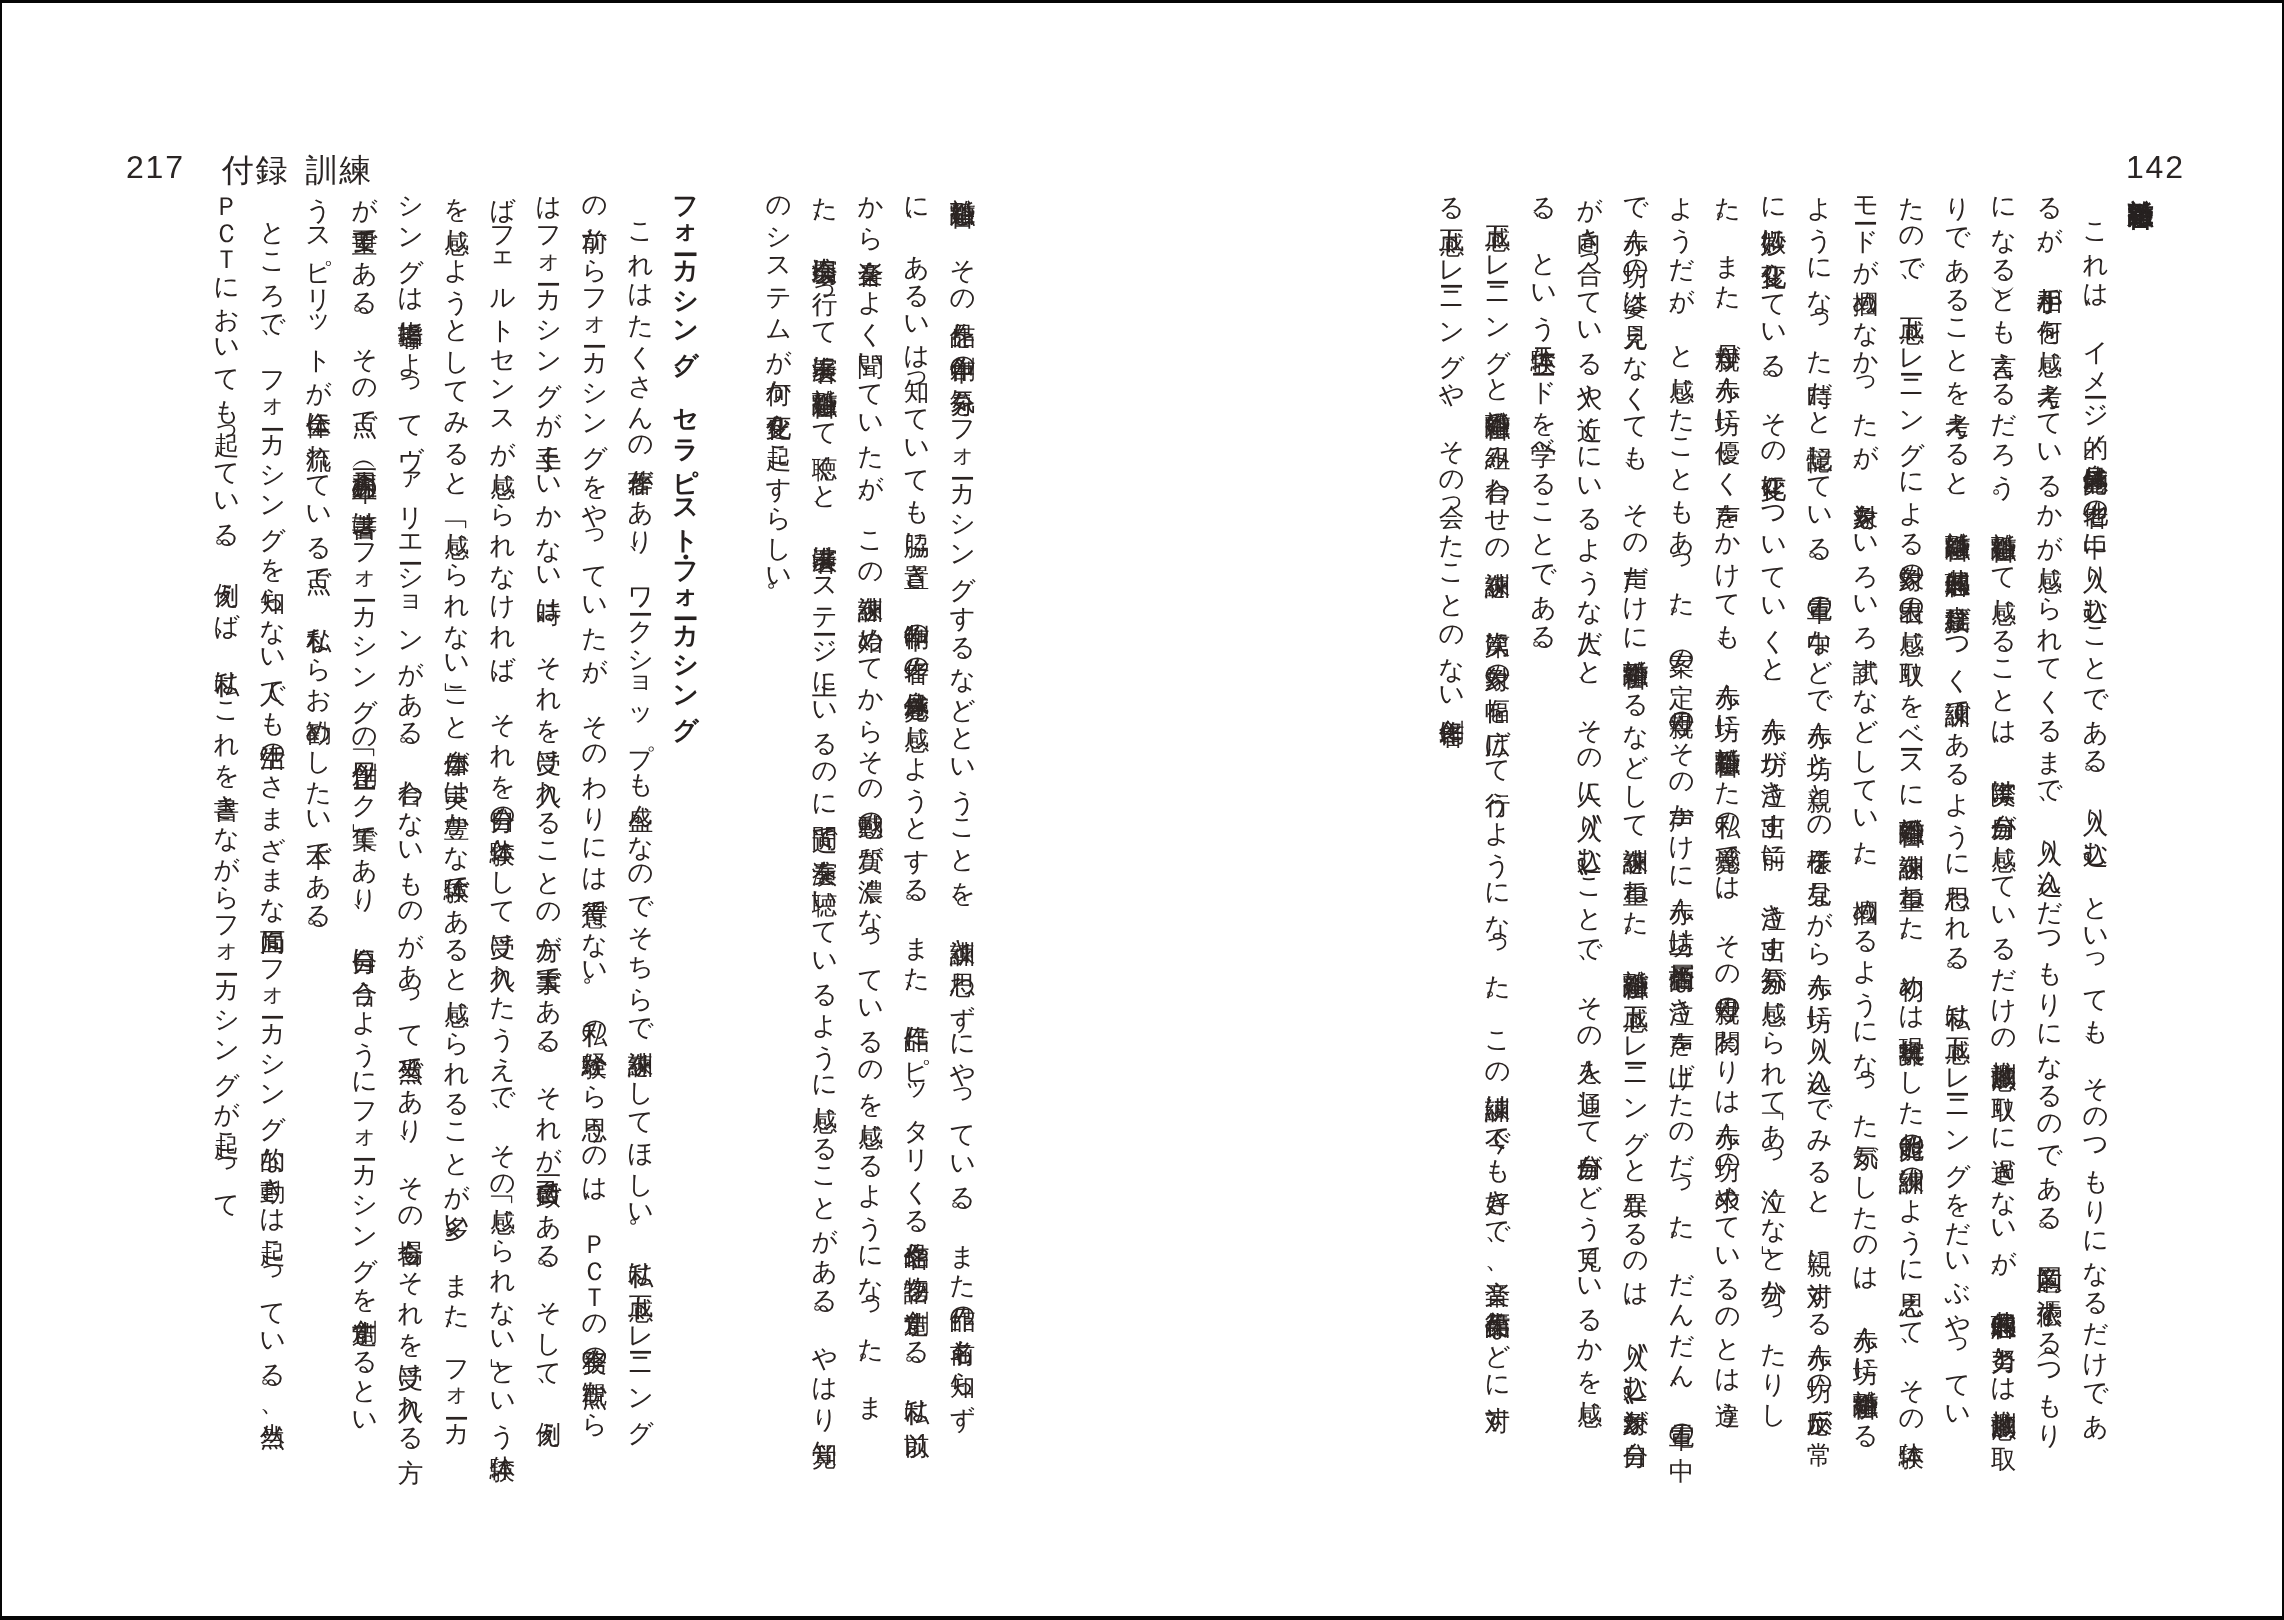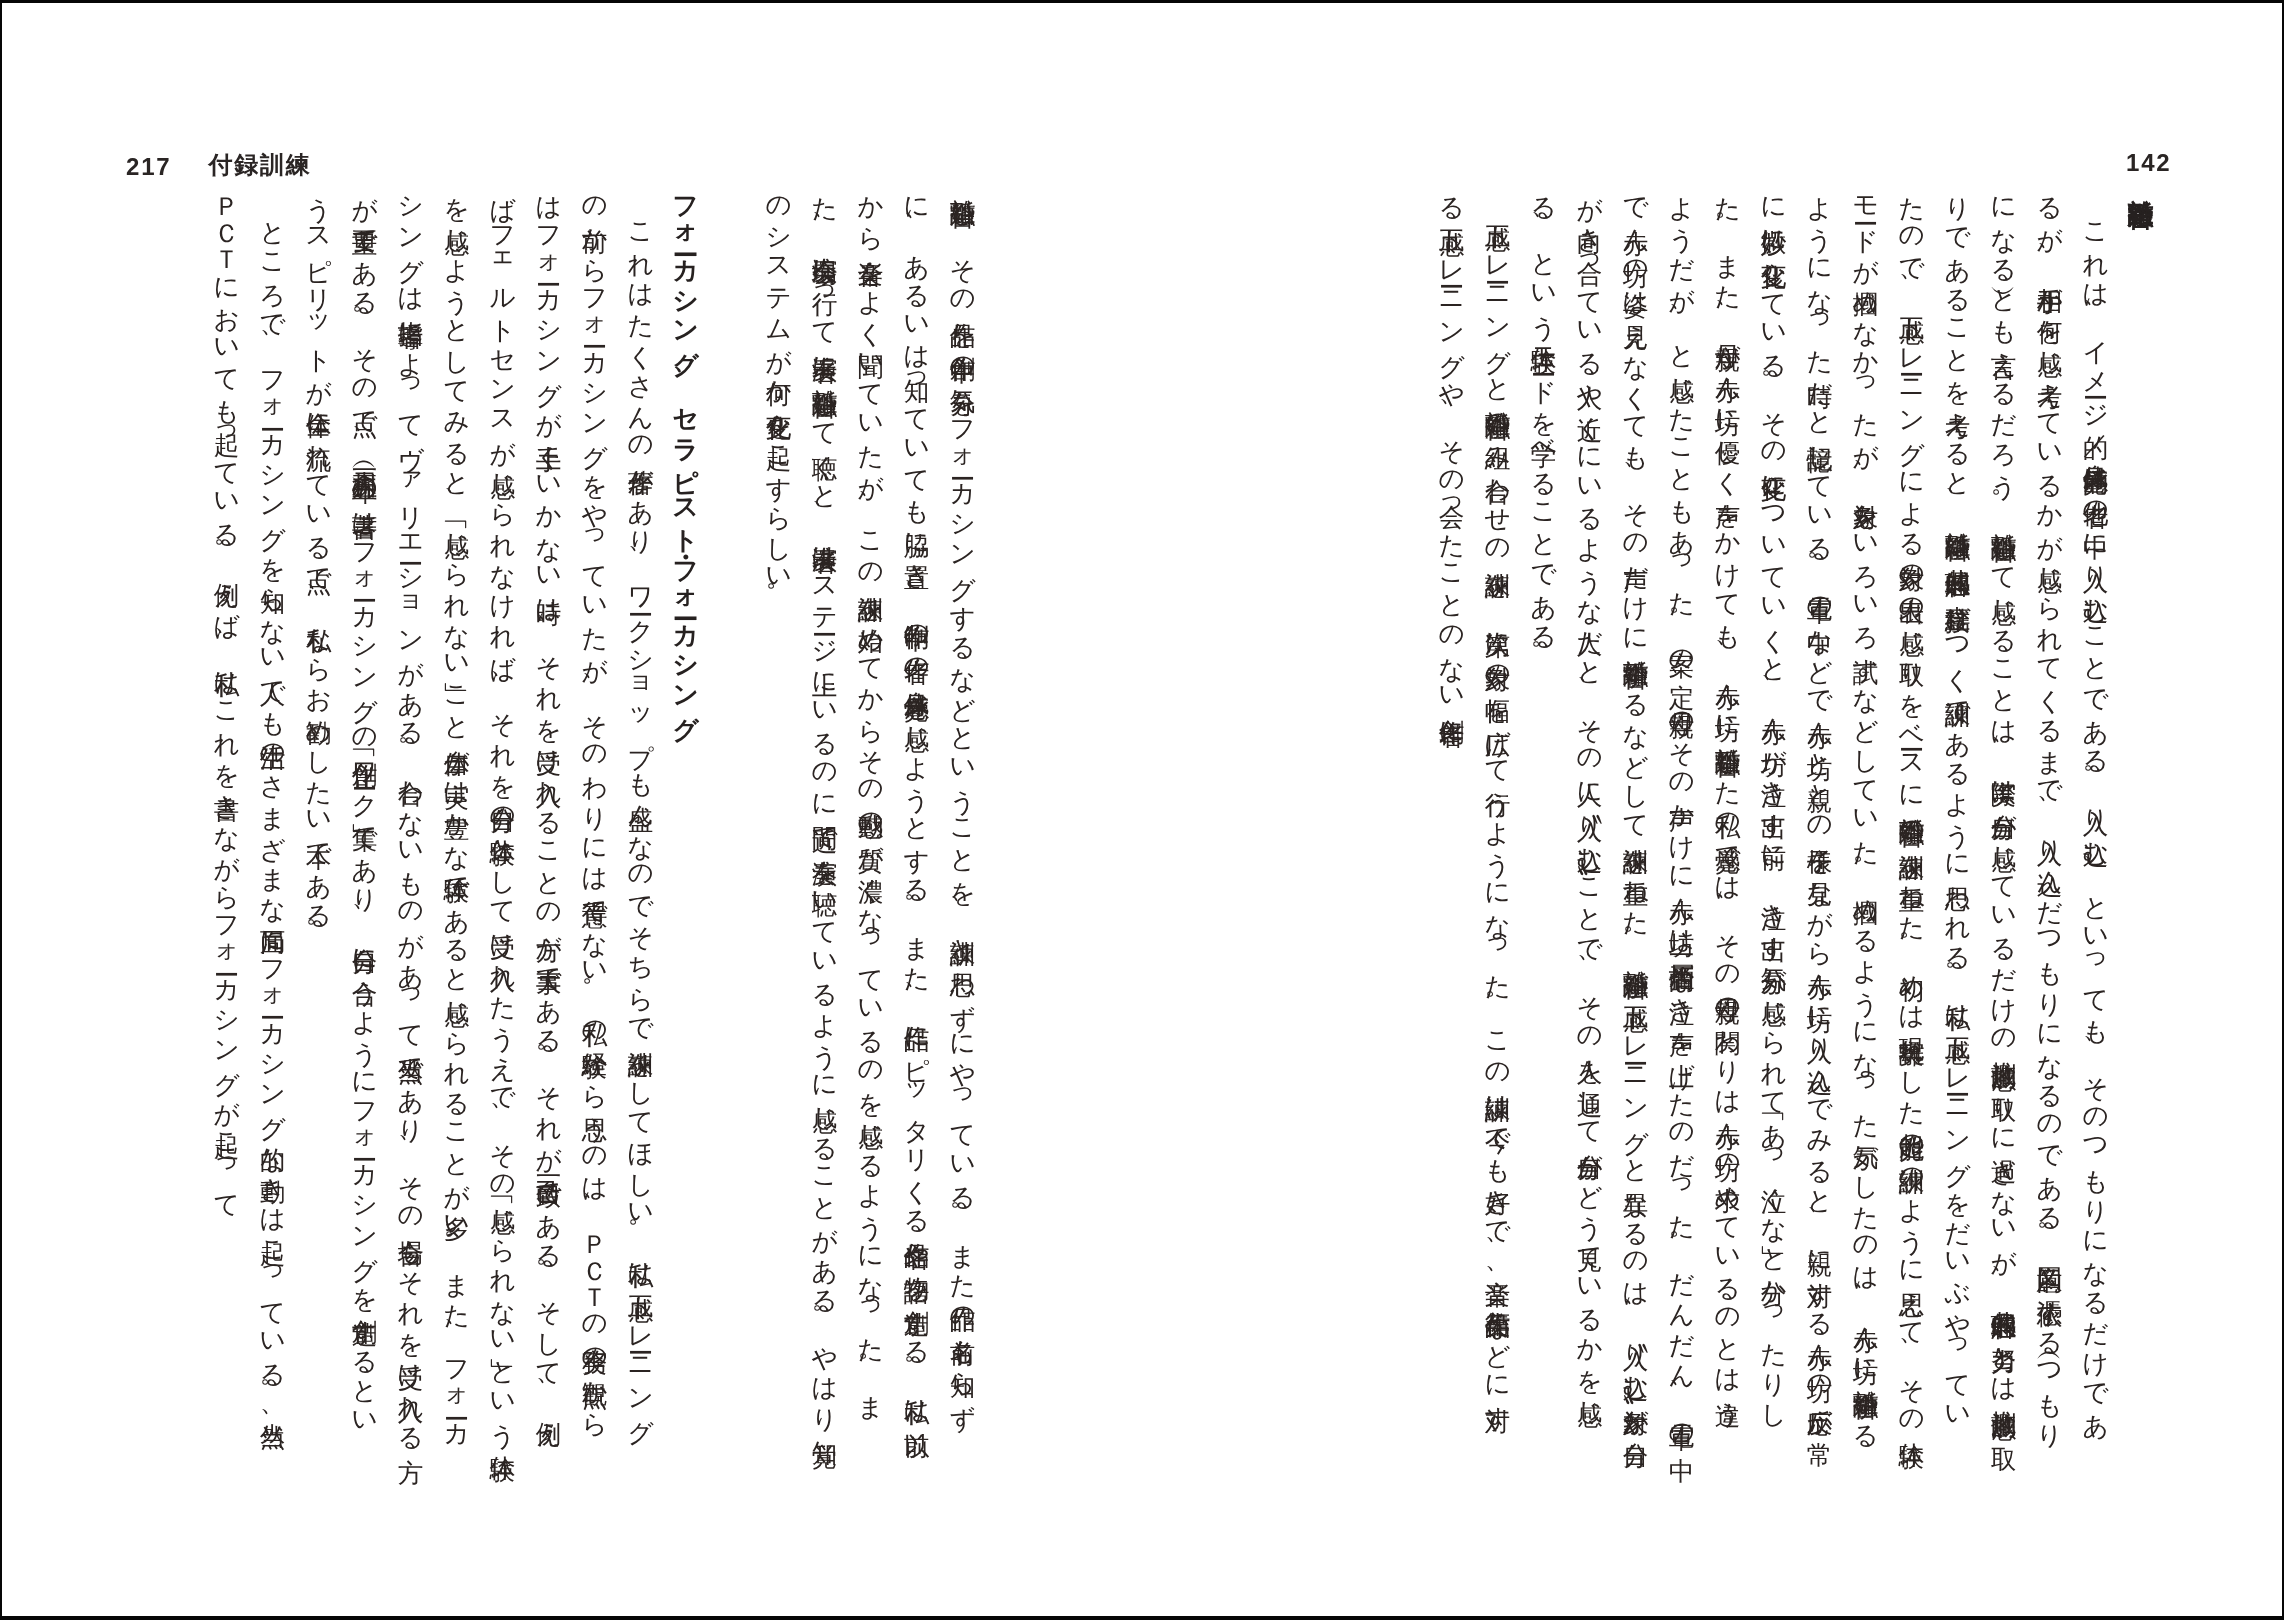--- a/index.html
+++ b/index.html
@@ -23,32 +23,32 @@
     border-bottom: 4.6px solid #060606;
     border-left: 2.7px solid #060606;
     border-right: 2.7px solid #060606;
     pointer-events: none;
   }
   
   .running-head {
     position: absolute;
     top: 149px;
     display: flex;
-    align-items: flex-end;
+    align-items: flex-start;
     font-family: "Liberation Sans", "DejaVu Sans", sans-serif;
-    font-size: 24px;
-    font-weight: 700;
+    font-size: 32px;
+    font-weight: 400;
     letter-spacing: 1.8px;
     color: #2a2524;
     white-space: nowrap;
   }
   .running-head.left  { left: 126px; }
   .running-head.right { left: 2126px; }
   .rh-part    { margin-left: 37px; }
-  .rh-chapter { margin-left: 0; }
+  .rh-chapter { margin-left: 16px; }
 
   
   .text-block {
     position: absolute;
     top: 179px;
     height: 1265px;
     width: 868px;
     writing-mode: vertical-rl;
     text-orientation: mixed;
     font-size: 25.6px;

